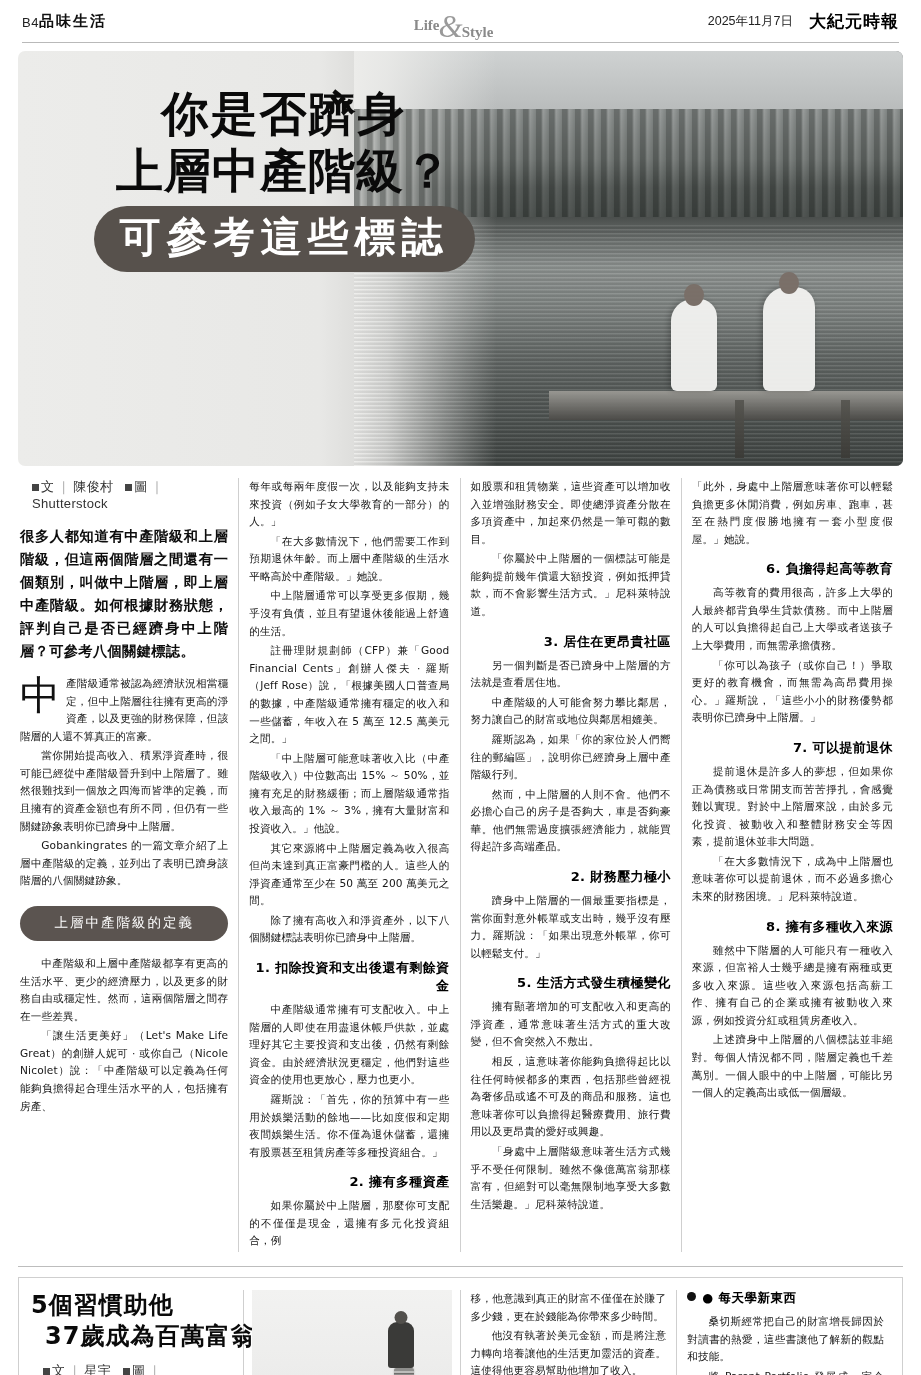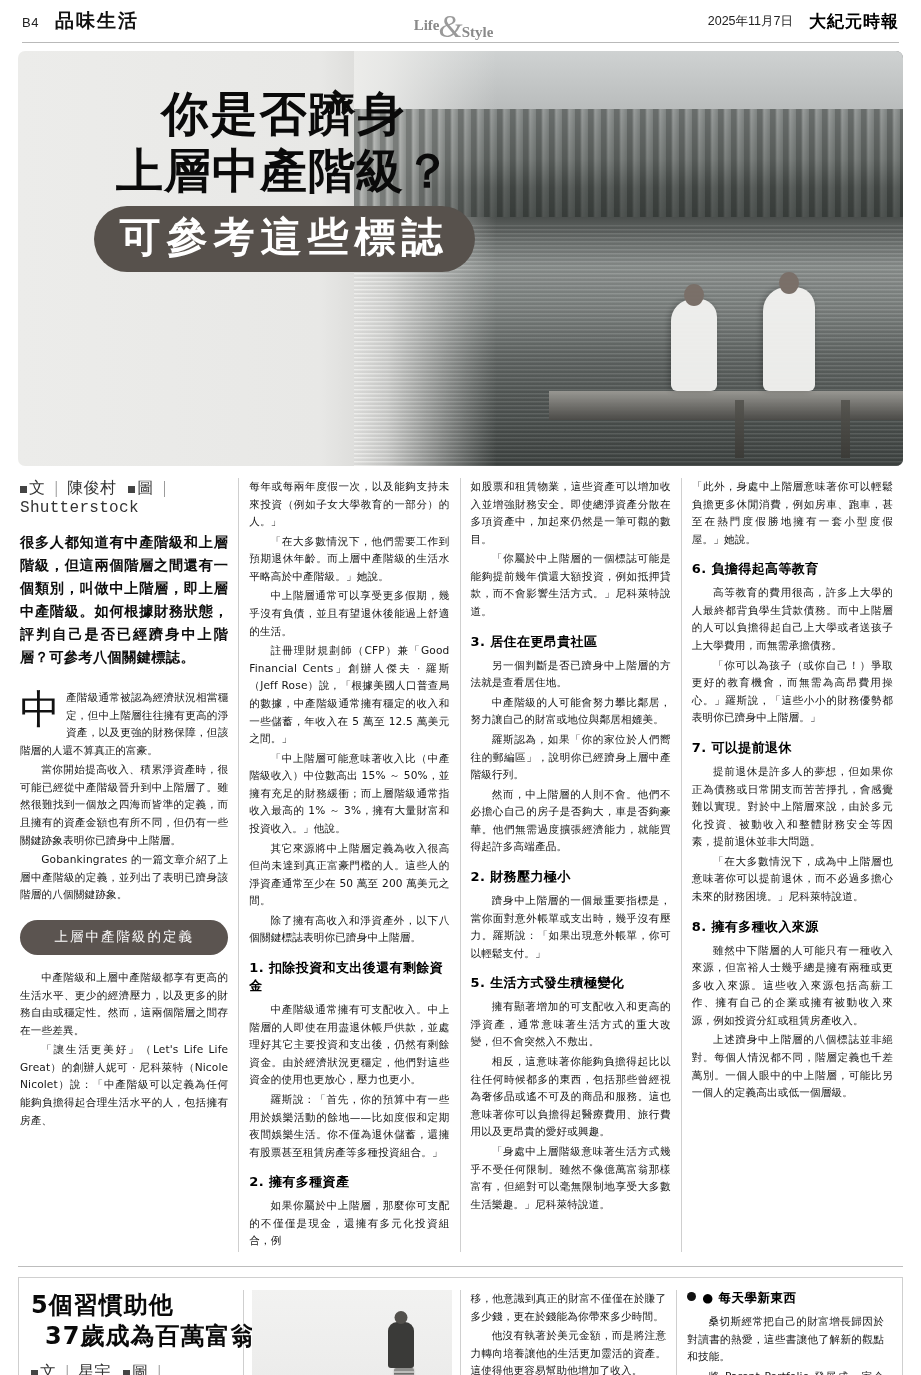--- a/index.html
+++ b/index.html
@@ -22,26 +22,25 @@
     height: 42px;
     padding: 0 22px;
     display: flex;
     align-items: center;
   }
   .mh-page {
     font-family: "Liberation Sans", sans-serif;
     font-size: 13px;
     letter-spacing: 0.5px;
     color: #222;
-    margin-right: 16px;
     margin-top: 2px;
   }
   .mh-section {
     font-family: "DejaVu Sans", sans-serif;
-    font-size: 19px;
+    font-size: 15px;
     font-weight: 700;
     letter-spacing: 2px;
     color: #111;
   }
   .mh-center {
     position: absolute;
     left: 0; right: 14px;
     top: 4px;
     text-align: center;
     pointer-events: none;
@@ -251,43 +250,44 @@
   .col {
     width: 25%;
     box-sizing: border-box;
     padding: 0 10px;
     border-right: 1px solid #cfcfcf;
   }
   .col:last-child { border-right: none; }
   .col:first-child { padding-left: 2px; }
 
   .byline {
-    font-family: Liberation Mono, monospace;
-    font-size: 16px;
+    font-family: Liberation Sans, sans-serif;
+    font-size: 13px;
     color: #333;
     margin-bottom: 14px;
     letter-spacing: 0.3px;
+    margin-left: 12px;
   }
   .byline .sq {
     display: inline-block;
     width: 7px; height: 7px;
     background: #444;
     margin-right: 2px;
   }
   .byline .sep { color: #999; margin: 0 3px; }
   .byline .gap { display: inline-block; width: 12px; }
 
   .lede {
     font-family: "DejaVu Sans", "Liberation Sans", sans-serif;
     font-weight: 700;
     font-size: 14.2px;
     line-height: 1.62;
     letter-spacing: 0.4px;
     text-align: justify;
-    margin-bottom: 20px;
+    margin-bottom: 12px;
     color: #0d0d0d;
   }
 
   p.body {
     font-family: "DejaVu Sans", "Liberation Sans", sans-serif;
     font-size: 10.6px;
     line-height: 1.66;
     letter-spacing: 0.15px;
     text-align: justify;
     margin: 0 0 2px 0;
@@ -327,20 +327,21 @@
     margin: 16px 0 14px 0;
   }
 
   h3.sub {
     font-family: "DejaVu Sans", "Liberation Sans", sans-serif;
     font-size: 13px;
     font-weight: 700;
     letter-spacing: 0.4px;
     margin: 12px 0 6px 0;
     color: #000;
+    text-align: right;
   }
 
   
   .mid-rule {
     margin: 14px 18px 0 18px;
     border-top: 1px solid #bdbdbd;
   }
 
   
   .bottom-article {
@@ -488,21 +489,21 @@
 
       <div class="dropcap-para">
         <span class="dropcap">中</span><span>產階級通常被認為經濟狀況相當穩定，但中上階層往往擁有更高的淨資產，以及更強的財務保障，但該階層的人還不算真正的富豪。</span>
       </div>
       <p class="body">當你開始提高收入、積累淨資產時，很可能已經從中產階級晉升到中上階層了。雖然很難找到一個放之四海而皆準的定義，而且擁有的資產金額也有所不同，但仍有一些關鍵跡象表明你已躋身中上階層。</p>
       <p class="body">Gobankingrates 的一篇文章介紹了上層中產階級的定義，並列出了表明已躋身該階層的八個關鍵跡象。</p>
 
       <div class="pill-head">上層中產階級的定義</div>
 
       <p class="body">中產階級和上層中產階級都享有更高的生活水平、更少的經濟壓力，以及更多的財務自由或穩定性。然而，這兩個階層之間存在一些差異。</p>
-      <p class="body">「讓生活更美好」（Let's Life Life Great）的創辦人妮可 · 尼科萊特（Nicole Nicolet）說：「中產階級可以定義為任何能夠負擔得起合理生活水平的人，包括擁有房產、</p>
+      <p class="body">「讓生活更美好」（Let's Make Life Great）的創辦人妮可 · 或你自己（Nicole Nicolet）說：「中產階級可以定義為任何能夠負擔得起合理生活水平的人，包括擁有房產、</p>
     </div>
 
     <div class="col">
       <p class="body noind">每年或每兩年度假一次，以及能夠支持未來投資（例如子女大學教育的一部分）的人。」</p>
       <p class="body">「在大多數情況下，他們需要工作到預期退休年齡。而上層中產階級的生活水平略高於中產階級。」她說。</p>
       <p class="body">中上階層通常可以享受更多假期，幾乎沒有負債，並且有望退休後能過上舒適的生活。</p>
       <p class="body">註冊理財規劃師（CFP）兼「Good Financial Cents」創辦人傑夫 · 羅斯（Jeff Rose）說，「根據美國人口普查局的數據，中產階級通常擁有穩定的收入和一些儲蓄，年收入在 5 萬至 12.5 萬美元之間。」</p>
       <p class="body">「中上階層可能意味著收入比（中產階級收入）中位數高出 15% ～ 50%，並擁有充足的財務緩衝；而上層階級通常指收入最高的 1% ～ 3%，擁有大量財富和投資收入。」他說。</p>
       <p class="body">其它來源將中上階層定義為收入很高但尚未達到真正富豪門檻的人。這些人的淨資產通常至少在 50 萬至 200 萬美元之間。</p>
       <p class="body">除了擁有高收入和淨資產外，以下八個關鍵標誌表明你已躋身中上階層。</p>

